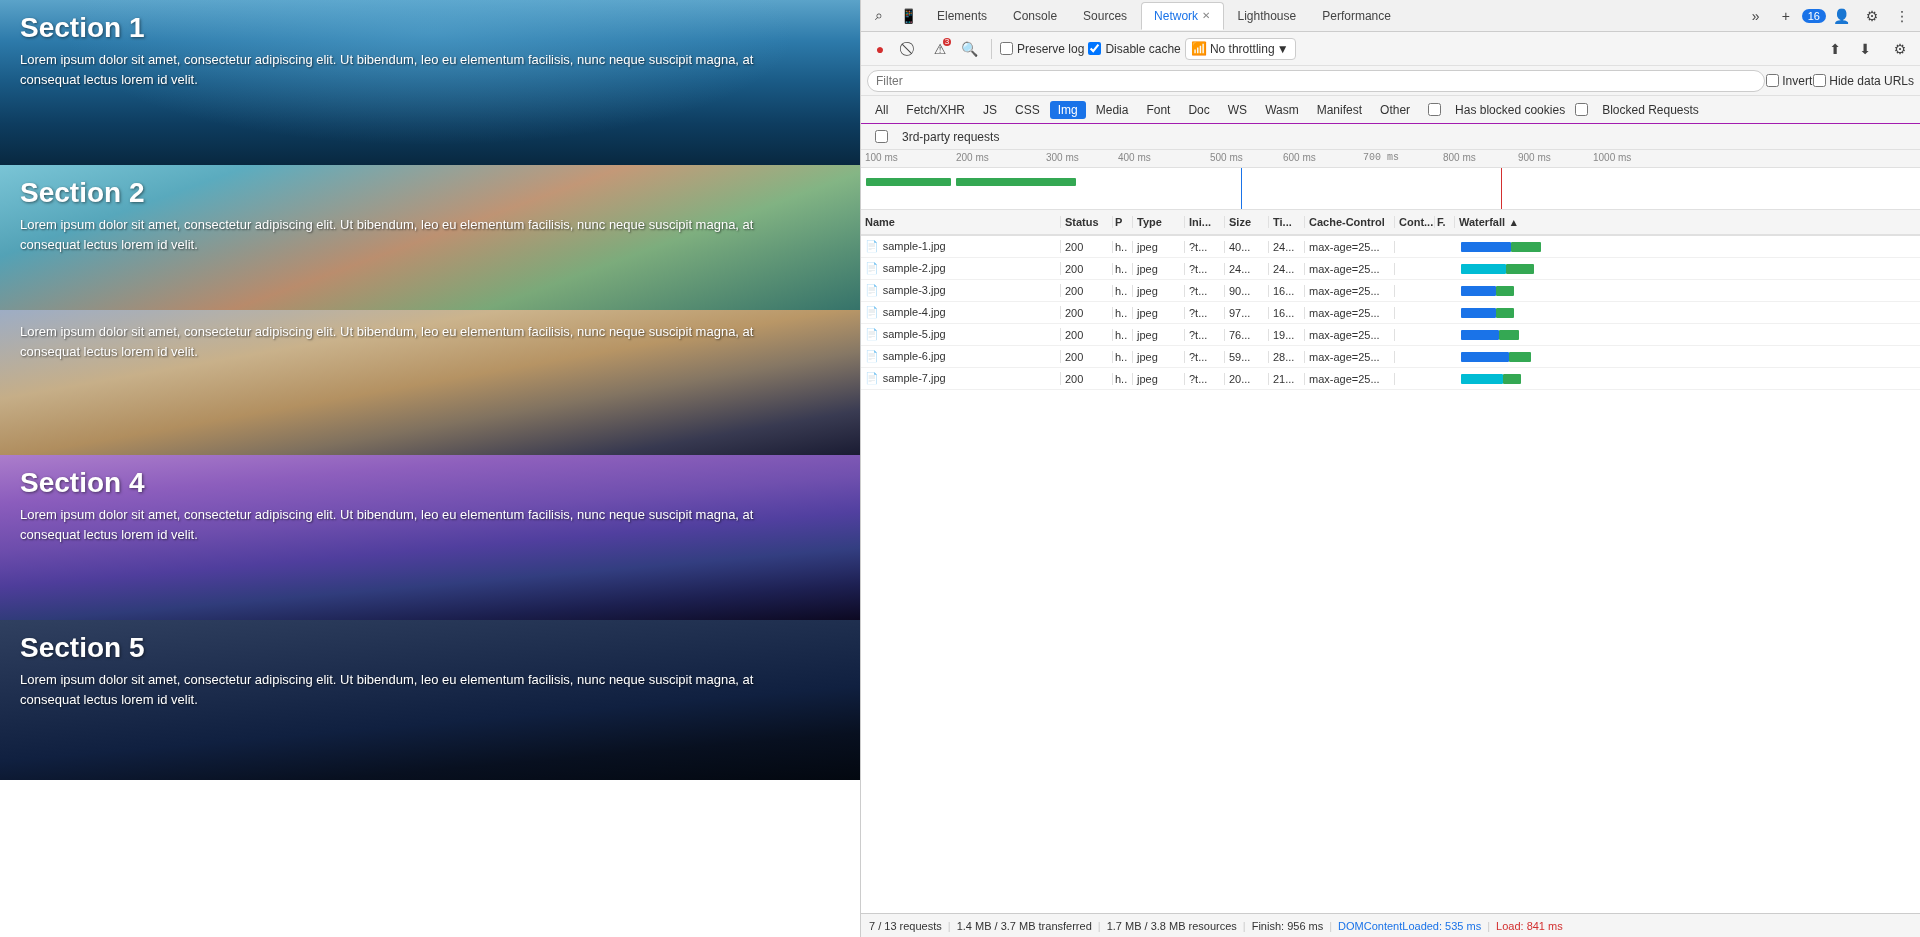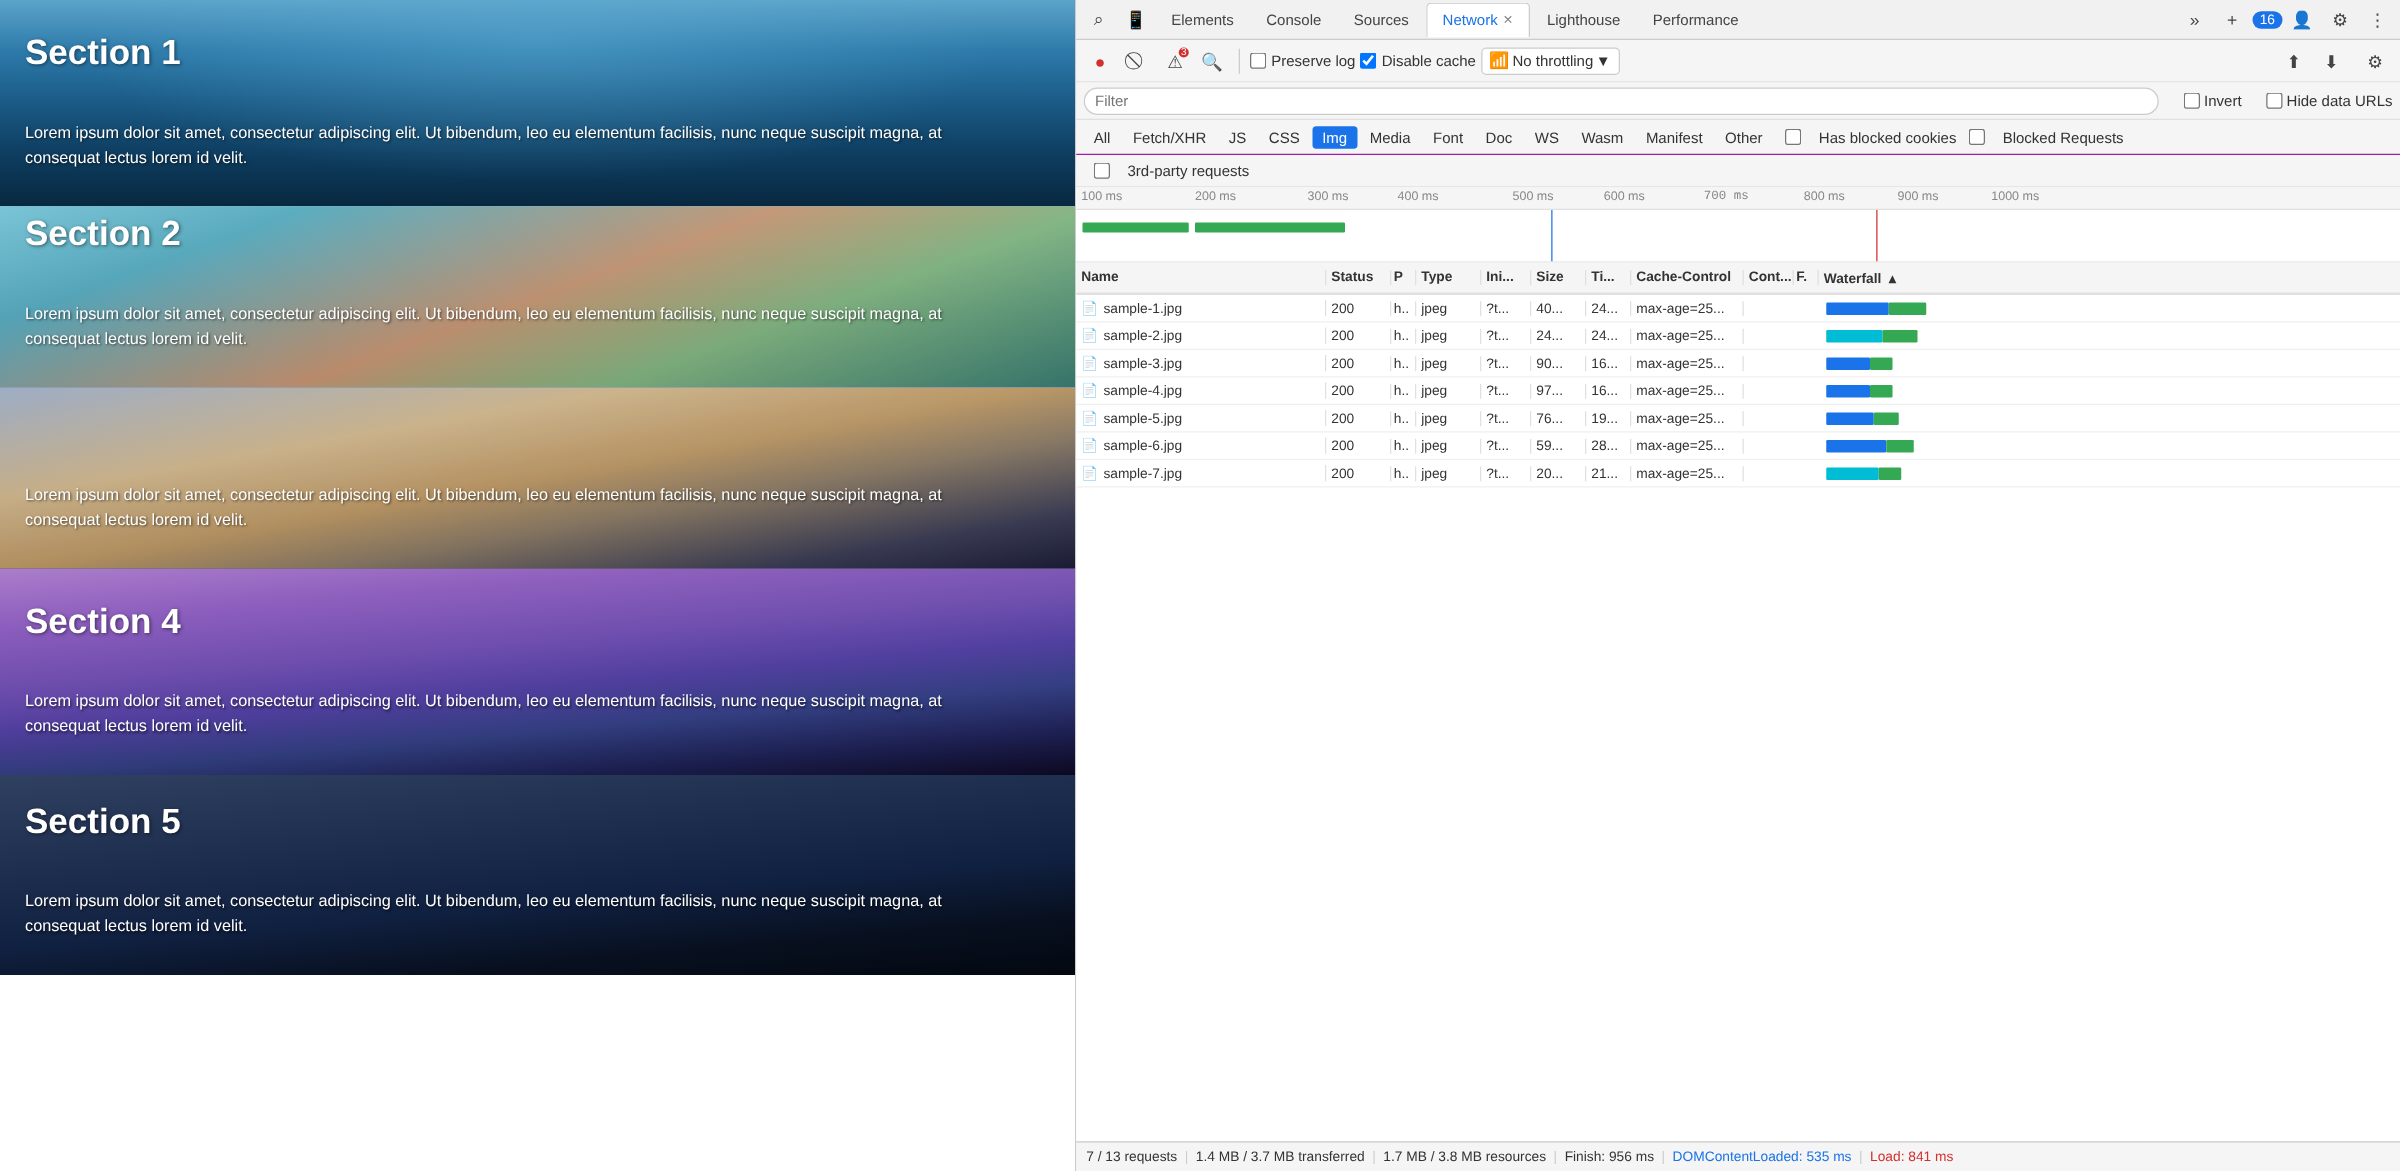--- a/index.html
+++ b/index.html
@@ -12,25 +12,24 @@
       overflow-y: auto;
       flex-shrink: 0;
     }
 
     .section {
       position: relative;
       width: 100%;
       height: 160px;
       display: flex;
       flex-direction: column;
-      justify-content: flex-end;
-      padding: 30px 20px;
+      justify-content: flex-start;
+      padding: 12px 20px;
       color: #fff;
       overflow: hidden;
-      gap: 32px;
     }
 
     .section h2 {
       font-size: 28px;
       font-weight: bold;
       margin-bottom: 6px;
       text-shadow: 1px 1px 3px rgba(0,0,0,0.5);
     }
 
     .section p {
@@ -240,21 +239,21 @@
     }
 
     
     #devtools-filter {
       display: flex;
       align-items: center;
       background: #f5f5f5;
       border-bottom: 1px solid #e0e0e0;
       height: 30px;
       padding: 0 6px;
-      gap: 20px;
+      gap: 1px;
     }
 
     .filter-input {
       flex: 1;
       height: 22px;
       border: 1px solid #ccc;
       border-radius: 11px;
       padding: 0 8px;
       font-size: 12px;
       outline: none;

